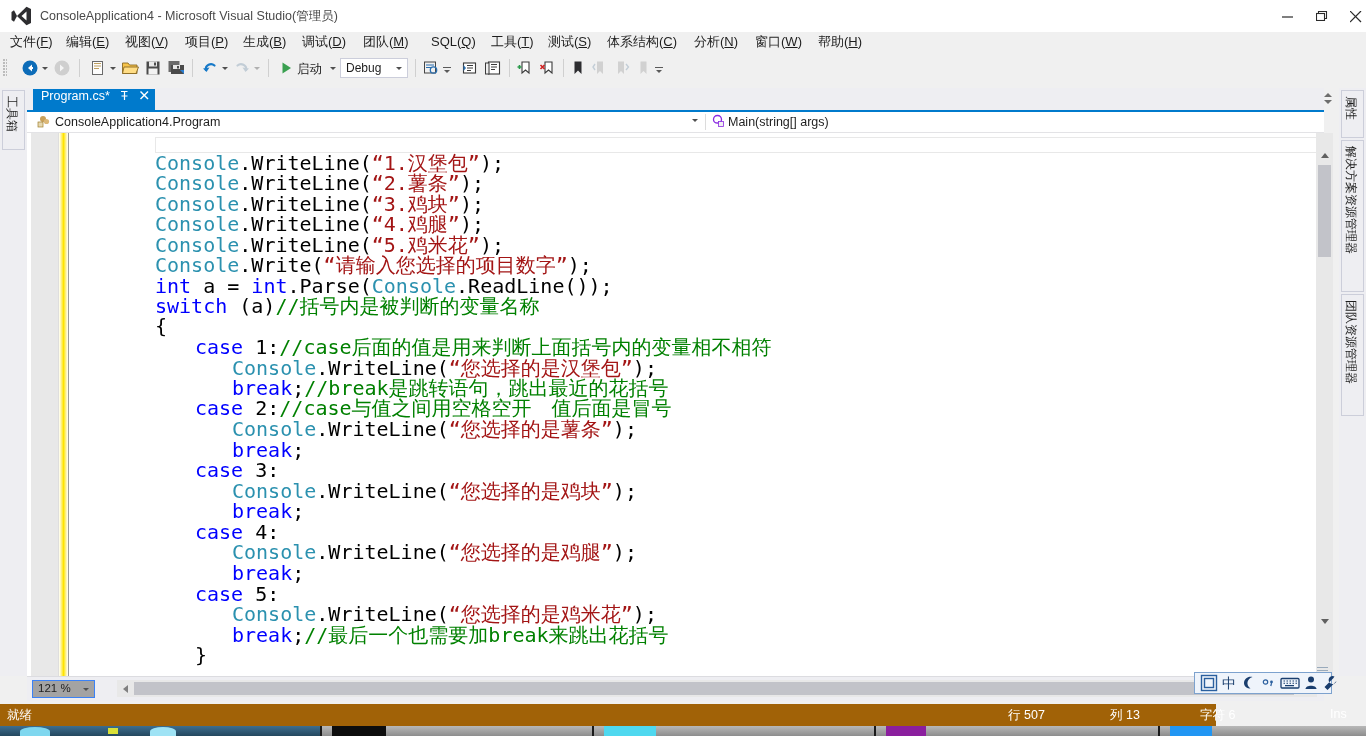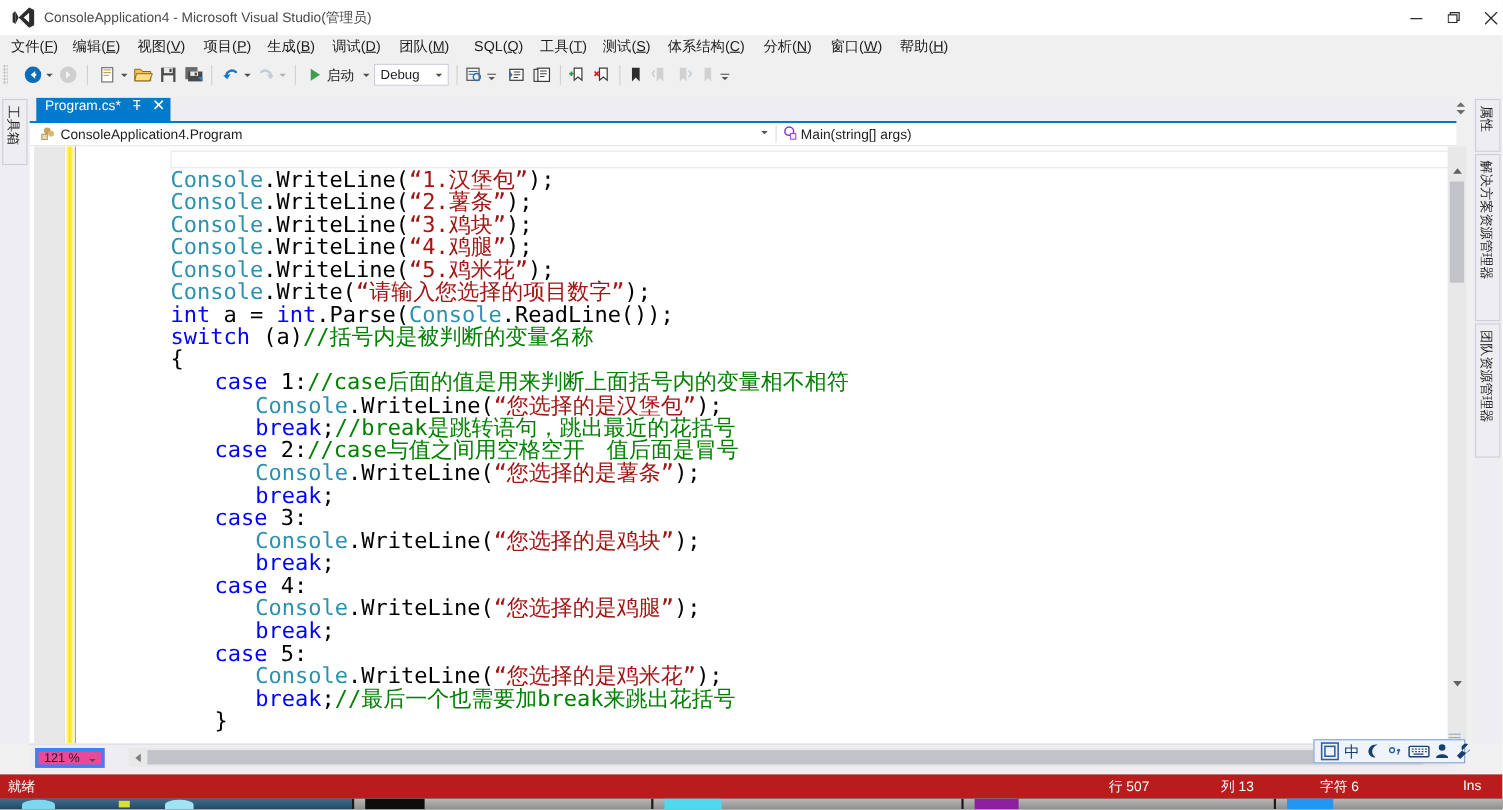--- a/index.html
+++ b/index.html
@@ -107,39 +107,39 @@
   .vscroll{position:absolute;left:1316px;top:133px;width:17px;height:543px;background:#e8e8e8;}
   .vscroll .arrow{position:absolute;left:0;width:17px;height:16px;}
   .vscroll .arrow i{position:absolute;left:5px;border-left:4px solid transparent;border-right:4px solid transparent;}
   .vscroll .up i{top:6px;border-bottom:5px solid #606060;}
   .vscroll .dn i{top:6px;border-top:5px solid #606060;}
   .vscroll .thumb{position:absolute;left:2px;width:13px;background:#c2c3c9;}
   .ed-splitter{position:absolute;left:1316px;top:133px;width:17px;height:13px;}
 
   
   .edbottom{position:absolute;left:27px;top:676px;width:1297px;height:24px;background:#eeeef2;border-top:1px solid #dcdce0;}
-  .zoombox{position:absolute;left:5px;top:3px;width:63px;height:18px;background:#ec4899;border:3px solid #3b82f6;box-sizing:border-box;cursor:default;}
+  .zoombox{position:absolute;left:5px;top:3px;width:63px;height:18px;background:#a3a3a3;border:1px solid #3b82f6;box-sizing:border-box;cursor:default;}
   .zoombox span{position:absolute;left:5px;top:1px;font-size:11.5px;color:#1e1e1e;}
   .zoombox i{position:absolute;right:5px;top:7px;border-left:3.5px solid transparent;border-right:3.5px solid transparent;border-top:3.5px solid #4f4f4f;}
   .hscroll{position:absolute;left:90px;top:3px;width:1200px;height:17px;background:#e8e8e8;}
   .hscroll .harrow{position:absolute;top:0;width:16px;height:17px;}
   .hscroll .harrow i{position:absolute;top:5px;border-top:4px solid transparent;border-bottom:4px solid transparent;}
   .hscroll .hl i{left:6px;border-right:5px solid #808080;}
   .hscroll .hr i{left:5px;border-left:5px solid #808080;}
   .hscroll .hthumb{position:absolute;left:17px;top:2px;width:1160px;height:13px;background:#c2c3c9;}
 
   
   .imebar{position:absolute;left:1194px;top:672px;width:138px;height:22px;background:#eff4fb;
     border:1px solid #7da2ce;box-sizing:border-box;display:flex;align-items:center;}
   .ime-item{position:relative;width:20px;height:18px;margin-left:2px;cursor:default;}
   .ime-handle{position:absolute;left:1316px;top:666px;width:14px;height:5px;}
   .ime-handle:after{content:"";position:absolute;left:1px;top:1px;width:11px;height:2px;border-top:1px solid #9ab;border-bottom:1px solid #9ab;}
 
   
-  .statusbar{position:absolute;left:0;top:704px;width:1366px;height:22px;background:#b91c1c;}
+  .statusbar{position:absolute;left:0;top:704px;width:1216px;height:22px;background:#a16207;}
   .st-ready{position:absolute;left:7px;top:3px;font-size:12.5px;color:#ffffff;}
   .st-cell{position:absolute;top:3px;font-size:12.5px;color:#ffffff;white-space:nowrap;}
 
   
   .taskbar{position:absolute;left:0;top:726px;width:1366px;height:10px;background:#1a1a1a;overflow:hidden;}
   .tb-row{position:absolute;left:0;top:0;width:1366px;height:10px;}
   .tb-seg{position:absolute;top:0;height:10px;}
 </style>
 </head>
 <body>

